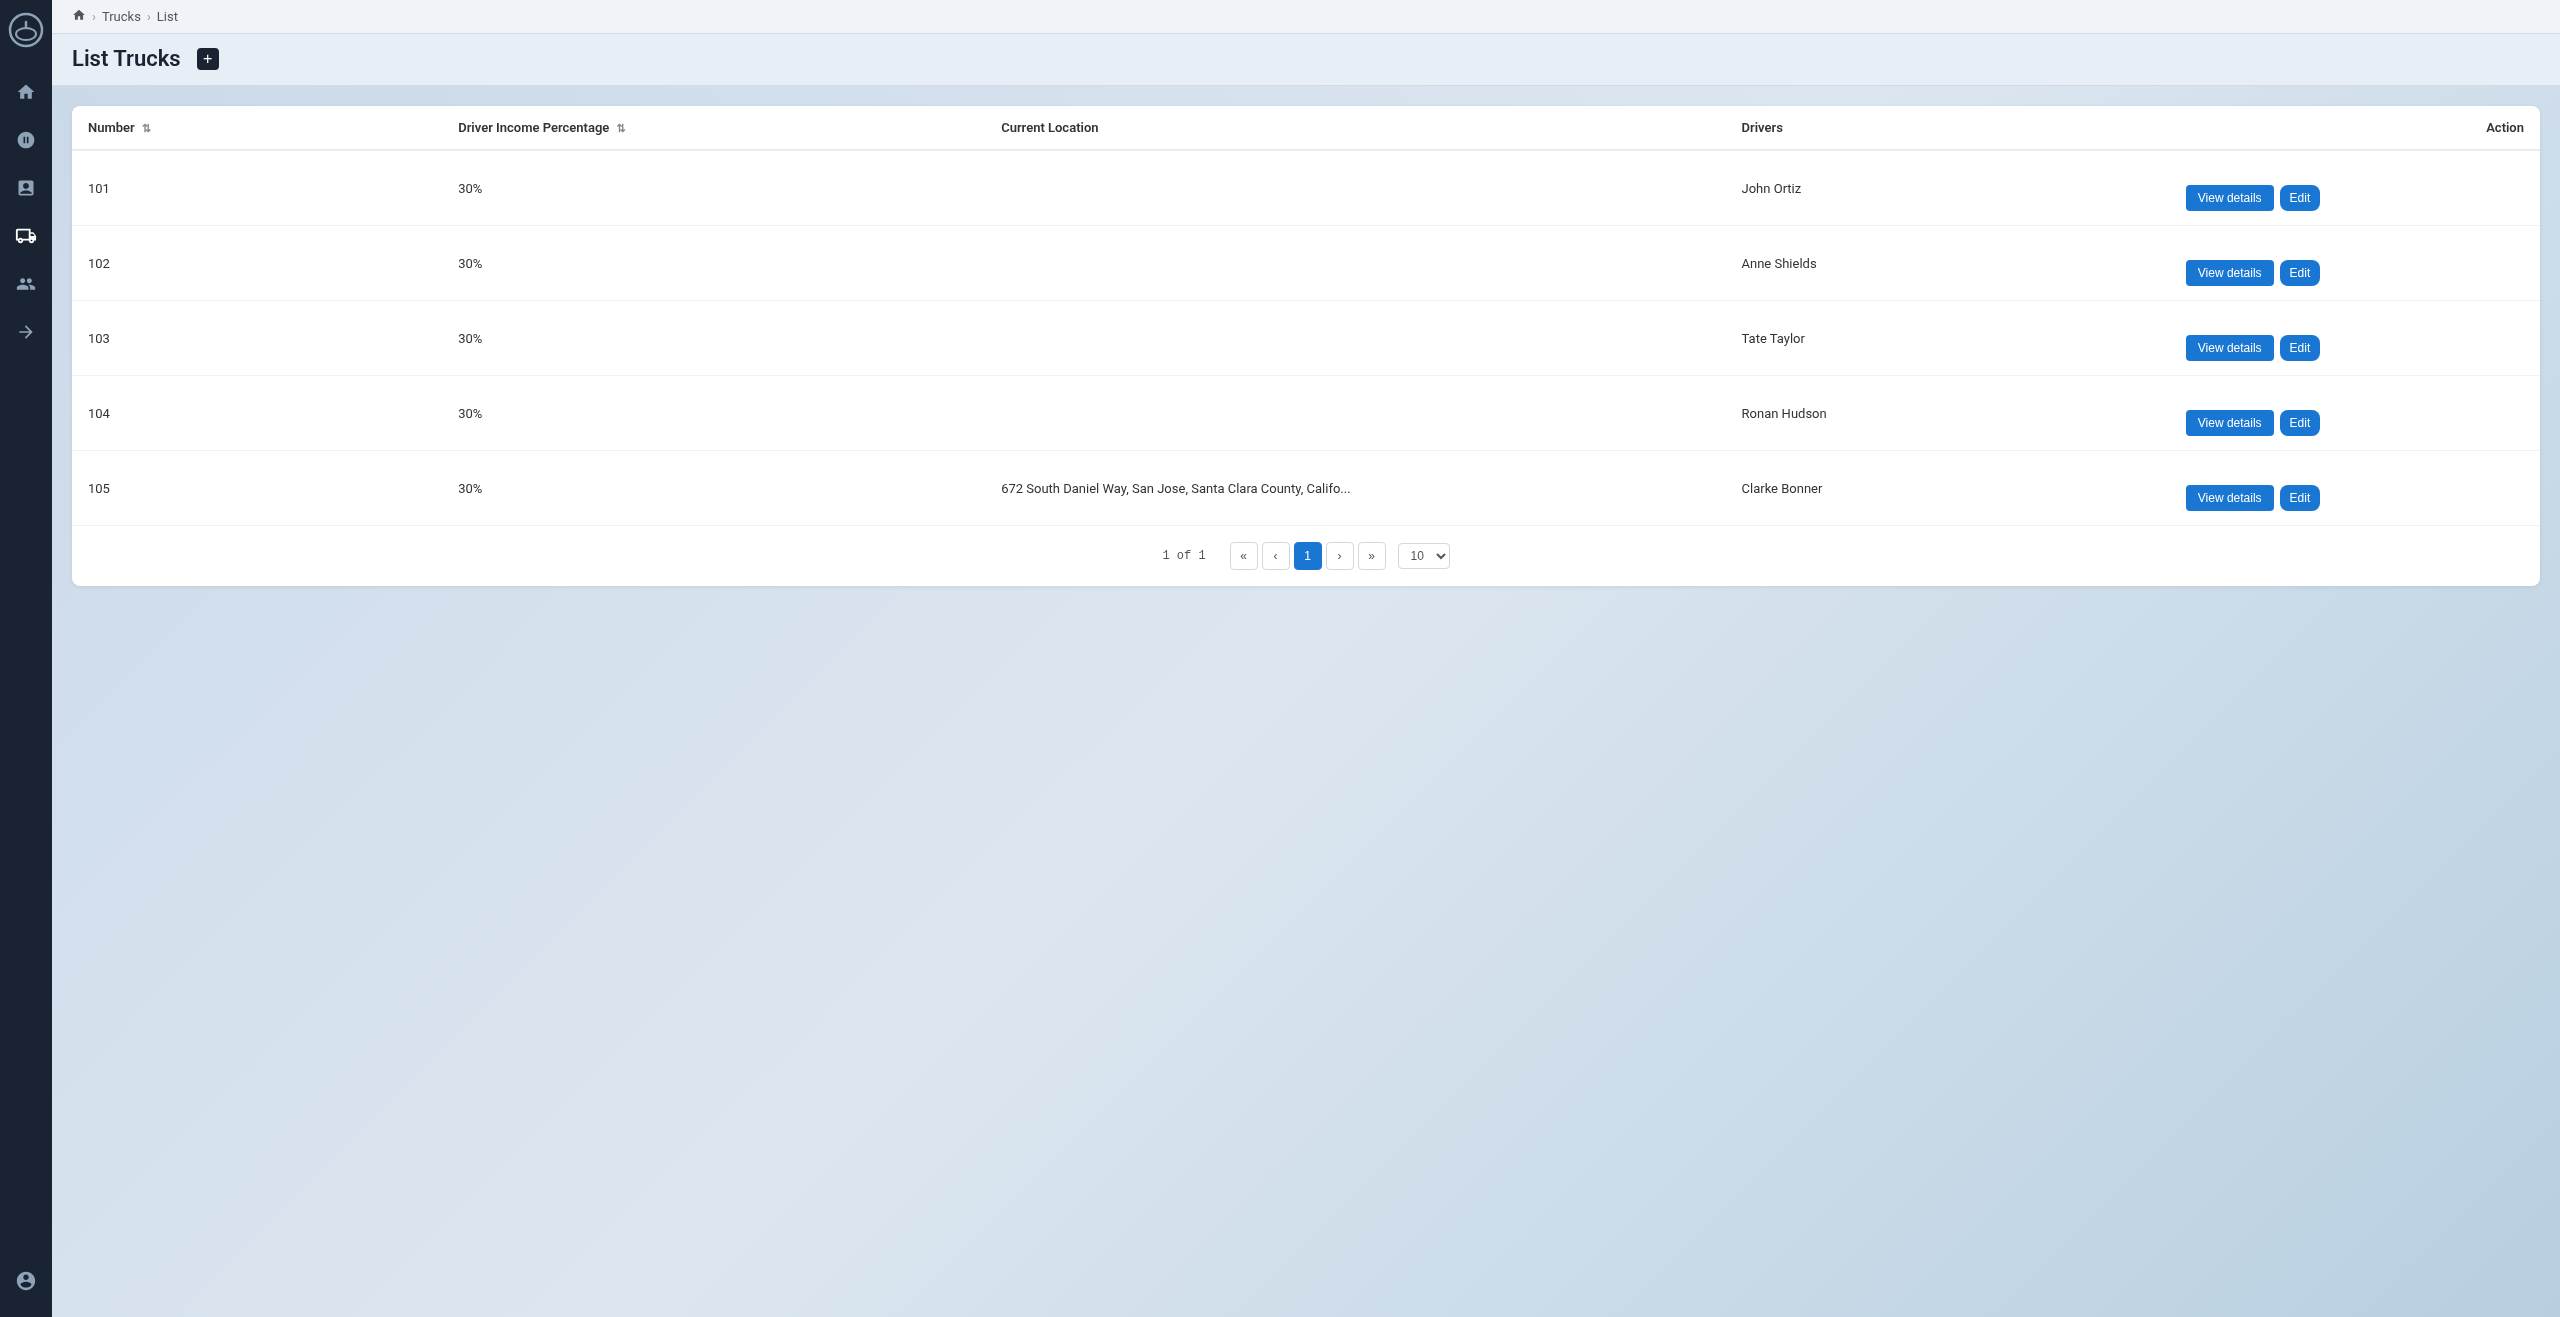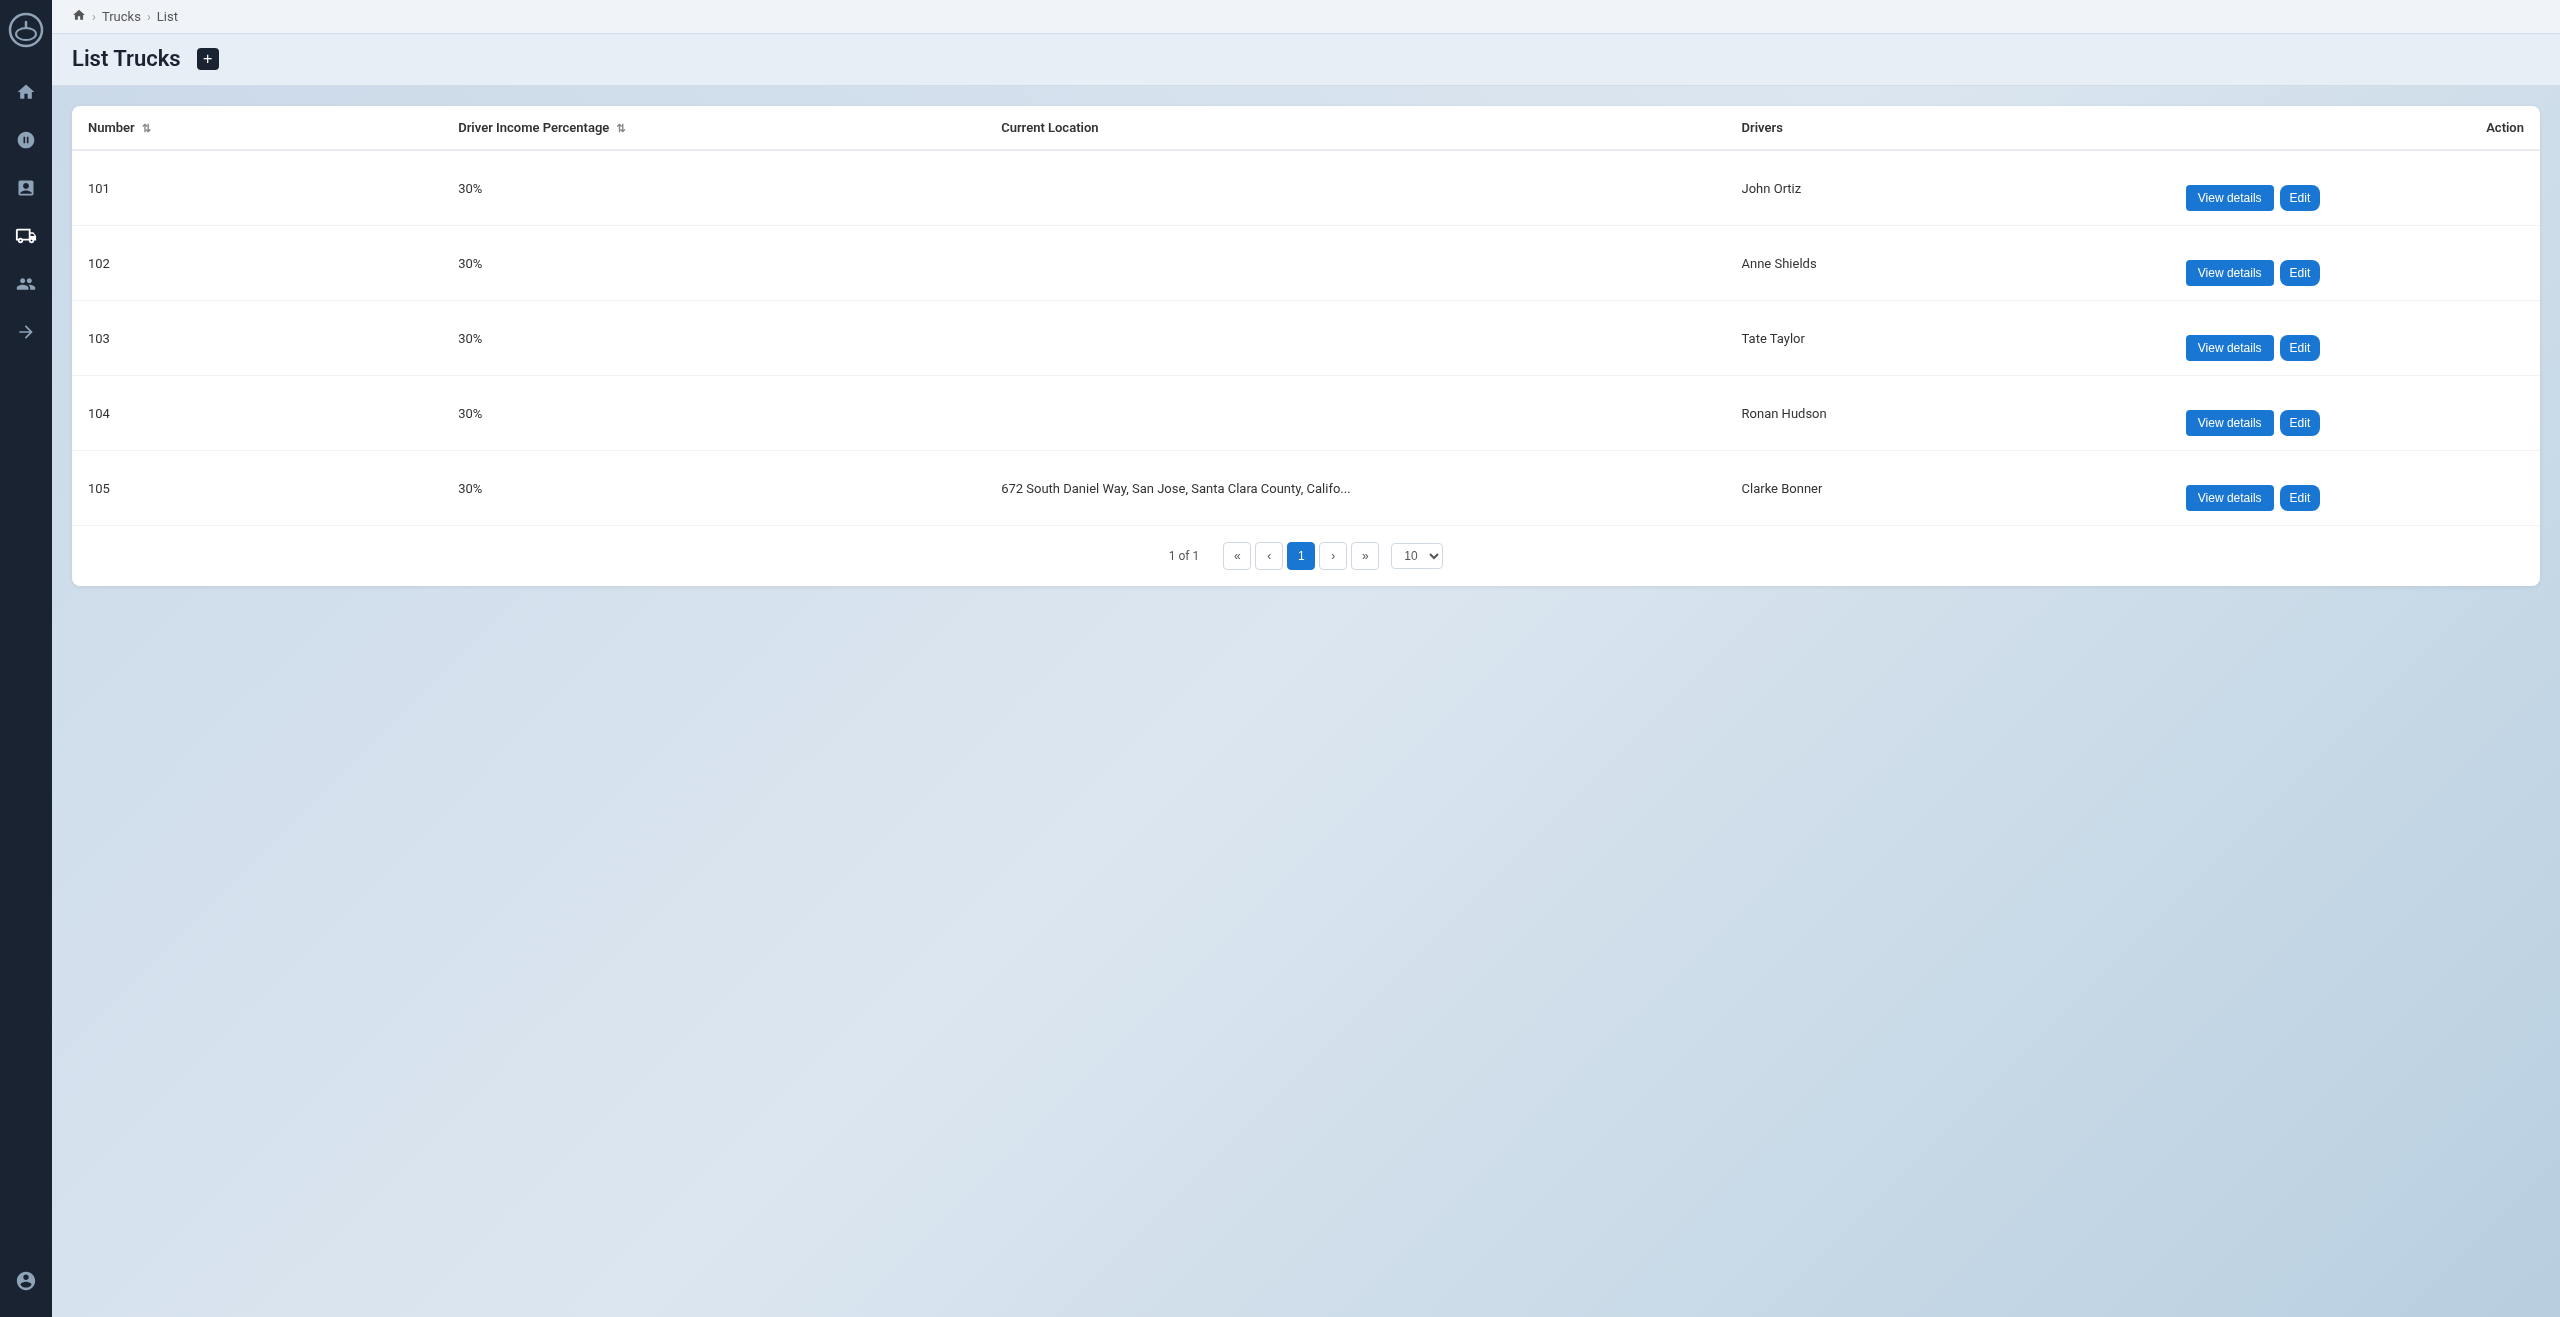--- a/index.html
+++ b/index.html
@@ -209,20 +209,21 @@
       align-items: center;
       justify-content: center;
       gap: 4px;
       padding: 16px;
       border-top: 1px solid #f0f2f5;
     }
     .page-info {
       font-size: 12px;
       color: #555;
       margin-right: 20px;
+      font-family: Liberation Mono, monospace;
     }
     .page-btn {
       width: 28px;
       height: 28px;
       border: 1px solid #d0d8e0;
       background: #fff;
       border-radius: 4px;
       cursor: pointer;
       font-size: 12px;
       color: #555;

